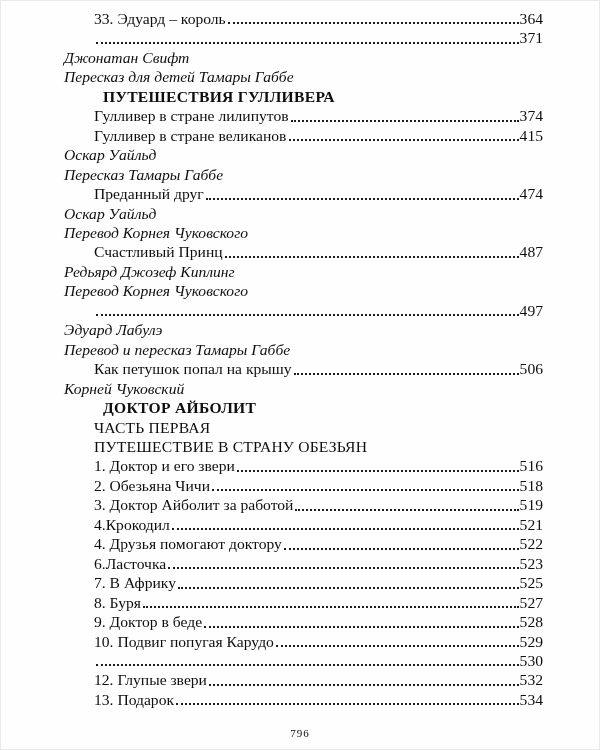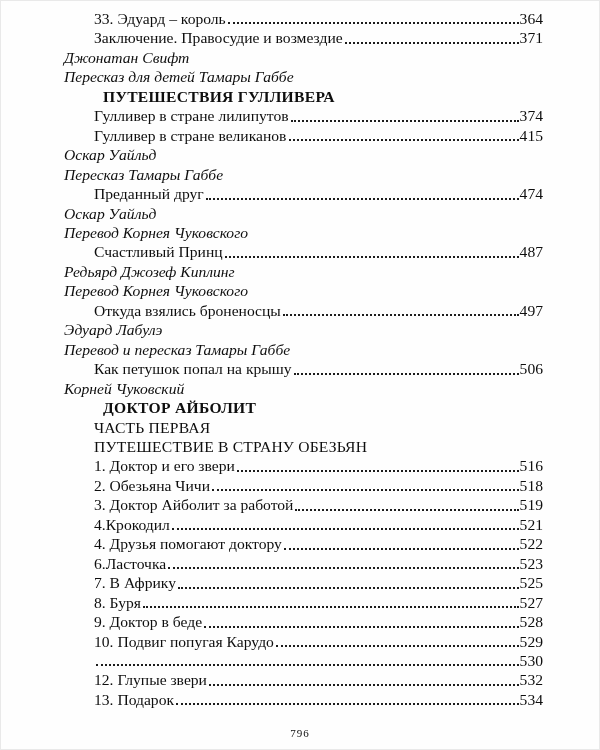--- a/index.html
+++ b/index.html
@@ -78,21 +78,20 @@
 <div class="page">
   <div class="toc">
 
     <div class="row entry">
       <span class="lbl">33. Эдуард – король</span>
       <span class="leader"></span>
       <span class="pg">364</span>
     </div>
 
     <div class="row entry">
-      <span class="lbl">Заключение. Правосудие и возмездие</span>
       <span class="leader"></span>
       <span class="pg">371</span>
     </div>
 
     <div class="row author">
       <span>Джонатан Свифт</span>
     </div>
 
     <div class="row author">
       <span>Пересказ для детей Тамары Габбе</span>
@@ -144,21 +143,20 @@
 
     <div class="row author">
       <span>Редьярд Джозеф Киплинг</span>
     </div>
 
     <div class="row author">
       <span>Перевод Корнея Чуковского</span>
     </div>
 
     <div class="row entry">
-      <span class="lbl">Откуда взялись броненосцы</span>
       <span class="leader"></span>
       <span class="pg">497</span>
     </div>
 
     <div class="row author">
       <span>Эдуард Лабулэ</span>
     </div>
 
     <div class="row author">
       <span>Перевод и пересказ Тамары Габбе</span>

